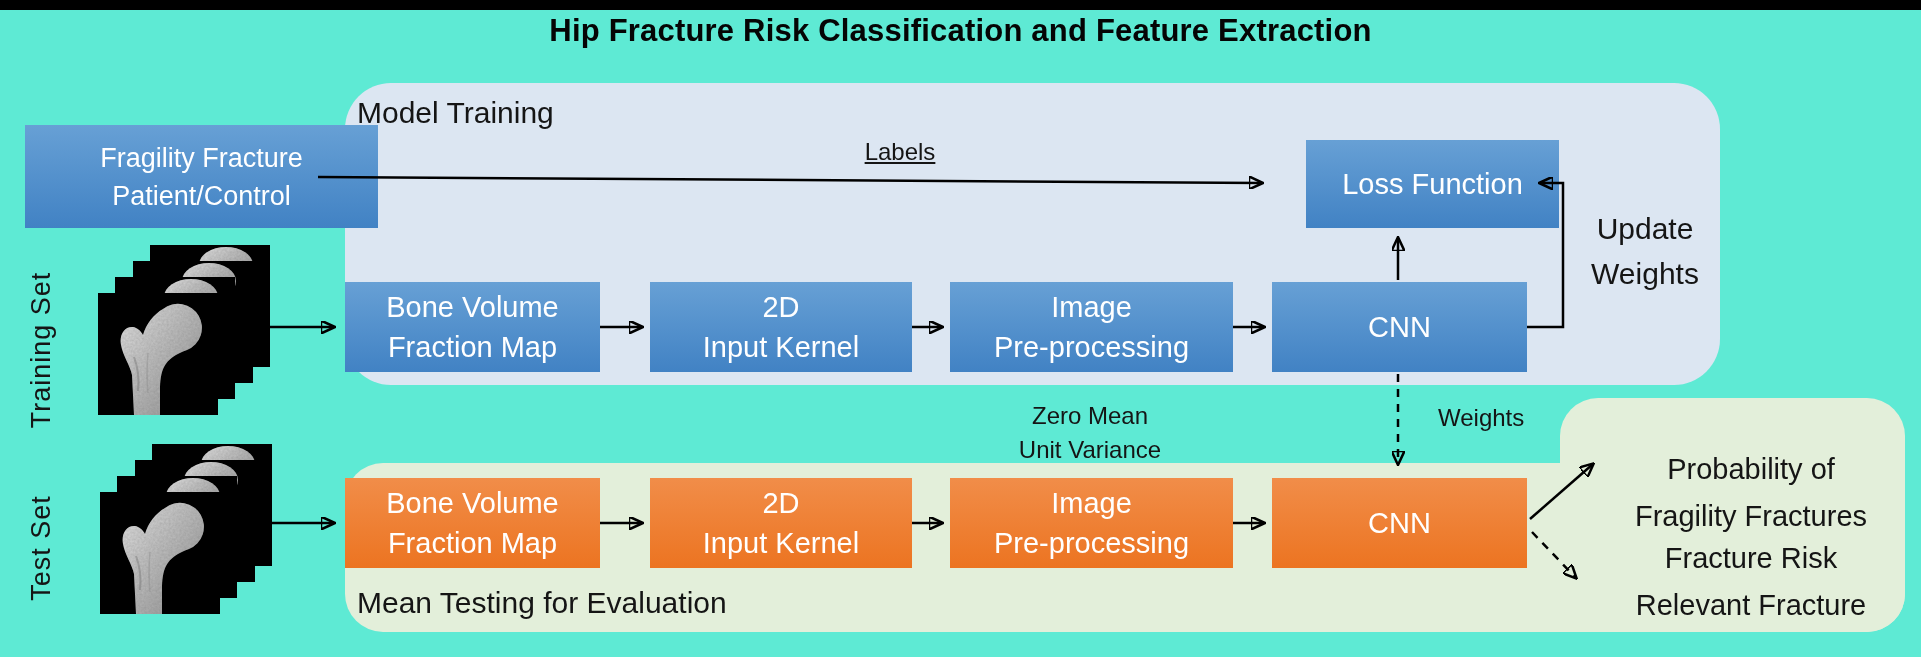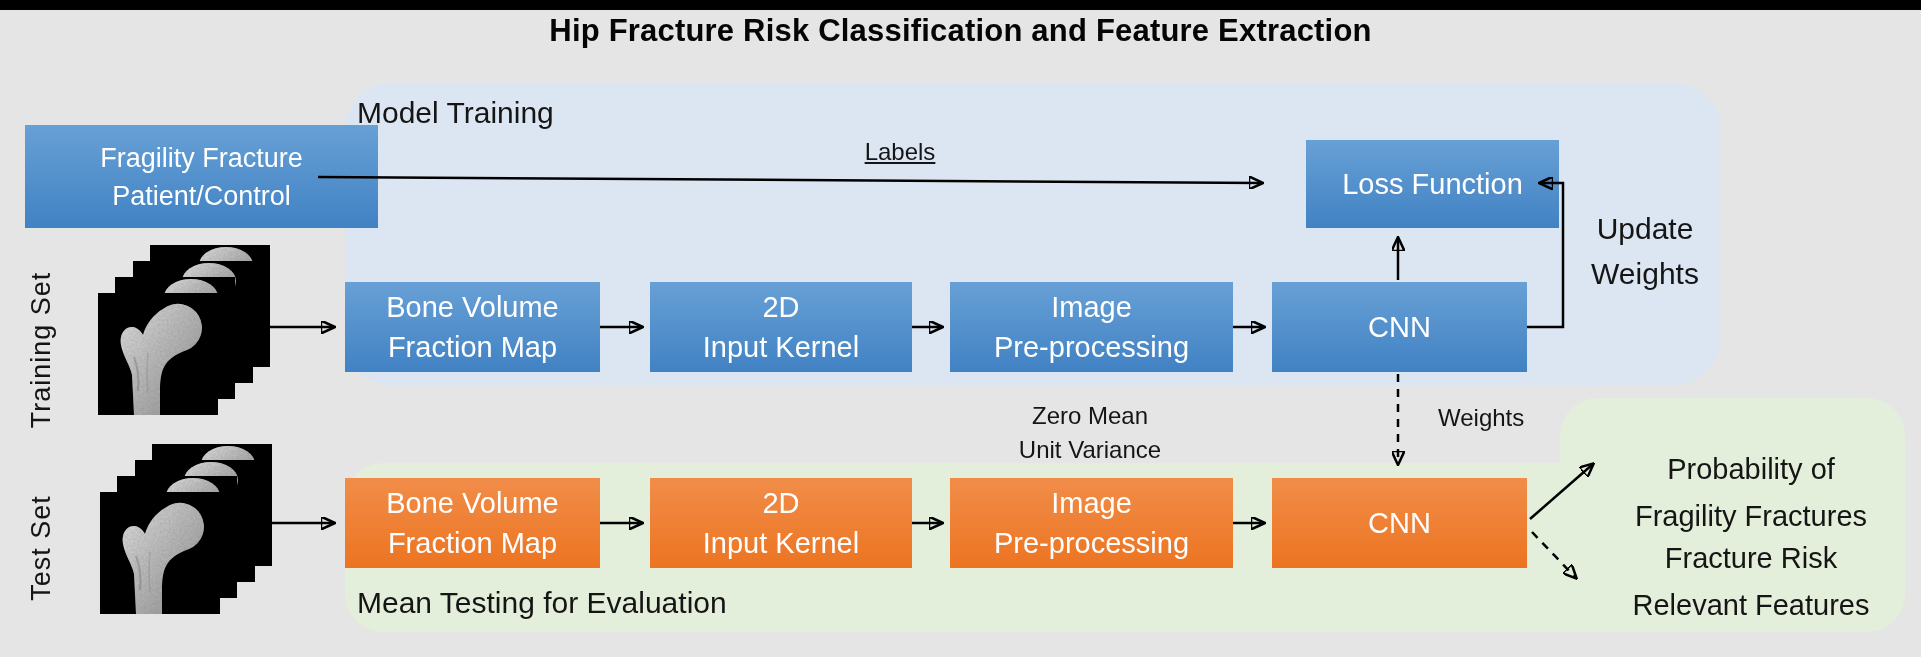--- a/index.html
+++ b/index.html
@@ -1,17 +1,17 @@
 <!DOCTYPE html>
 <html style="--training-bg: #dce6f2; --testing-bg: #e3efda; --blue-top: #67a0d5; --blue-bottom: #4182c4; --orange-top: #f18d49; --orange-bottom: #ec7421; --arrow: #000000;"><head>
 <meta charset="utf-8">
 <style>
   html,body{margin:0;padding:0;background:#fff;}
   .canvas{
-    position:relative;width:1921px;height:657px;background:#e5e5e5;
+    position:relative;width:1921px;height:657px;background:#5eead4;
     font-family:"Liberation Sans",sans-serif;overflow:hidden;color:#111;
   }
   .abs{position:absolute;}
   .topbar{left:0;top:0;width:1921px;height:10px;background:#000;}
   .title{left:0;top:13px;width:1921px;text-align:center;font-size:31px;font-weight:700;color:#050505;letter-spacing:0.2px;}
   .section{border-radius:46px;z-index:1;}
   .sec-blue{left:345px;top:83px;width:1375px;height:302px;background:var(--training-bg,#dce6f2);}
   .sec-green-band{left:345px;top:463px;width:1560px;height:169px;background:var(--testing-bg,#e3efda);border-radius:38px;}
   .sec-green-panel{left:1560px;top:398px;width:345px;height:234px;background:var(--testing-bg,#e3efda);border-radius:38px;}
   .seclabel{font-size:30px;color:#151515;z-index:20;}
@@ -176,21 +176,21 @@
     <div>Unit Variance</div>
   </div>
   <div class="abs flowlabel" style="left:1438px;top:404px;font-size:24px;">Weights</div>
 
   <div class="outlabel" style="left:1586px;top:416px;width:330px;margin-top:30px;">
     <div>Probability of</div>
     <div>Fragility Fractures</div>
   </div>
   <div class="outlabel" style="left:1586px;top:535px;width:330px;">
     <div>Fracture Risk</div>
-    <div>Relevant Features</div>
+    <div>Relevant Fracture</div>
   </div>
 
   <svg class="connectors" width="1921" height="657" viewBox="0 0 1921 657">
     <defs>
       <marker id="ah" markerUnits="userSpaceOnUse" markerWidth="15" markerHeight="13" refX="13" refY="6.5" orient="auto">
         <path d="M0,0 L14,6.5 L0,13 Z" fill="#000" stroke="none"></path>
       </marker>
     </defs>
     <path d="M318,177 L1262,183" marker-end="url(#ah)"></path>
     <path d="M270,327 L334,327" marker-end="url(#ah)"></path>

